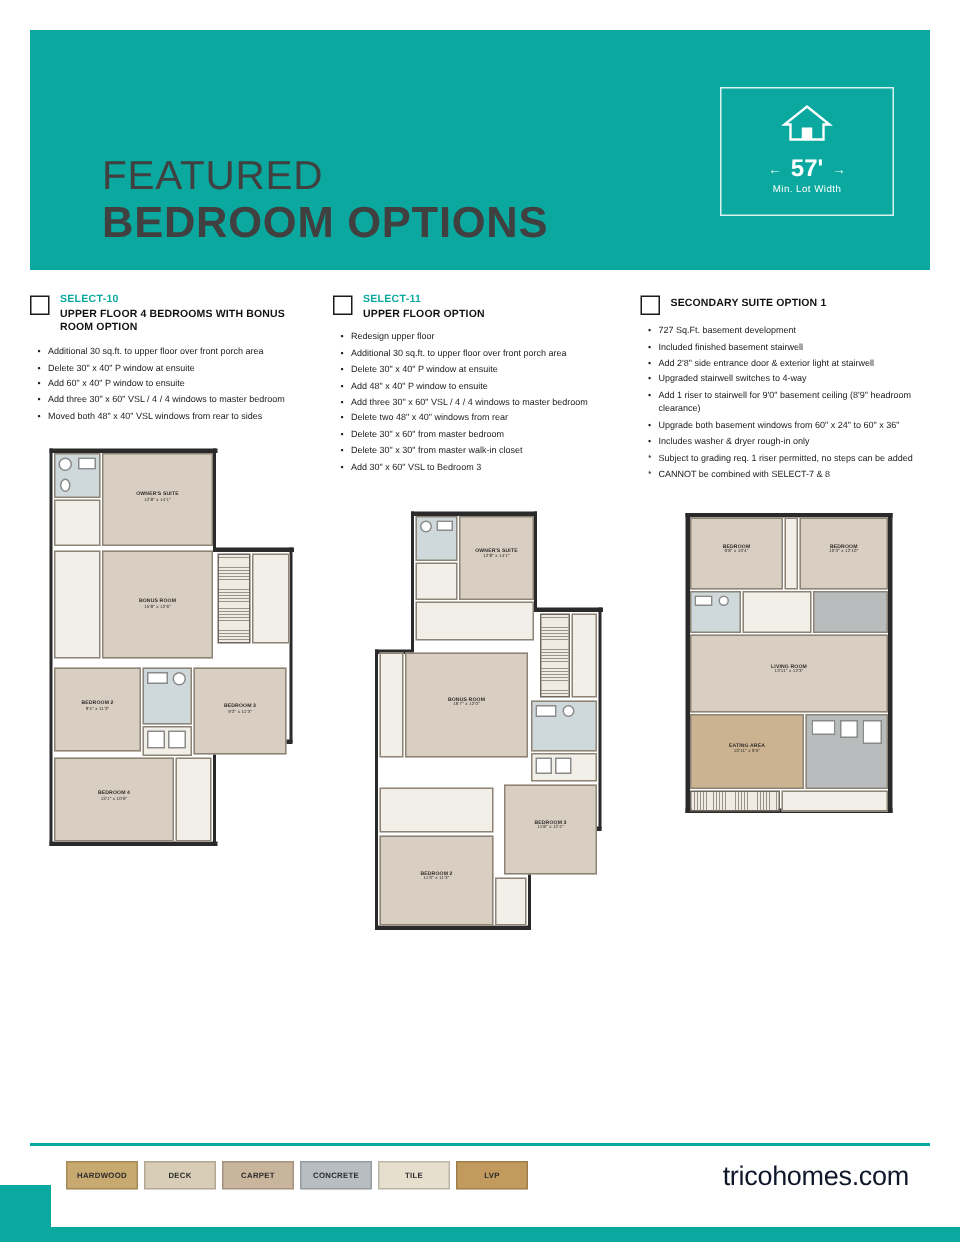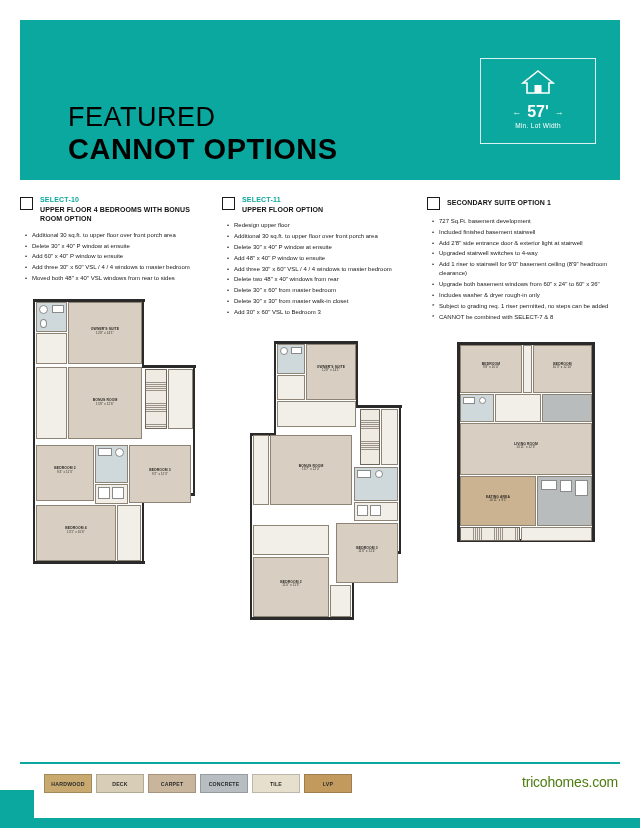--- a/index.html
+++ b/index.html
@@ -16,21 +16,21 @@
   
   .header {
     position: absolute;
     left: 20px; top: 20px;
     width: 600px; height: 160px;
     background: #0aa89e;
   }
   .header-title {
     position: absolute;
     left: 48px; top: 84px;
-    color: #000000;
+    color: #404040;
     letter-spacing: 0.5px;
     line-height: 1.0;
   }
   .header-title .line1 {
     display: block;
     font-size: 27px;
     font-weight: 300;
   }
   .header-title .line2 {
     display: block;
@@ -196,23 +196,23 @@
     width: 48px; height: 19px;
     display: flex; align-items: center; justify-content: center;
     font-size: 5.2px;
     font-weight: 700;
     letter-spacing: 0.2px;
     color: #2b2b2b;
     border: 0.5px solid rgba(0,0,0,0.18);
   }
   .brand {
     position: absolute;
-    right: 22px; top: 774px;
-    font-size: 14px;
-    color: #4d7c0f;
+    right: 34px; top: 774px;
+    font-size: 18px;
+    color: #0f172a;
     letter-spacing: -0.2px;
   }
   .bottom-bar {
     position: absolute;
     left: 0; bottom: 0;
     width: 640px; height: 10px;
     background: #0aa89e;
   }
   .corner-teal {
     position: absolute;
@@ -220,21 +220,21 @@
     width: 34px; height: 38px;
     background: #0aa89e;
   }
 </style>
 </head>
 <body>
 
 <div class="header">
   <div class="header-title">
     <span class="line1">FEATURED</span>
-    <span class="line2">CANNOT OPTIONS</span>
+    <span class="line2">BEDROOM OPTIONS</span>
   </div>
 
   <div class="lot-box">
     <div class="house-icon">
       <svg width="40" height="30" viewBox="0 0 40 30" aria-hidden="true">
         <path d="M20 4 L35 16 L31 16 L31 26 L9 26 L9 16 L5 16 Z" fill="none" stroke="#ffffff" stroke-width="1.6"></path>
         <rect x="16.5" y="18" width="7" height="8" fill="#ffffff"></rect>
       </svg>
     </div>
     <div class="lot-arrow-row">

